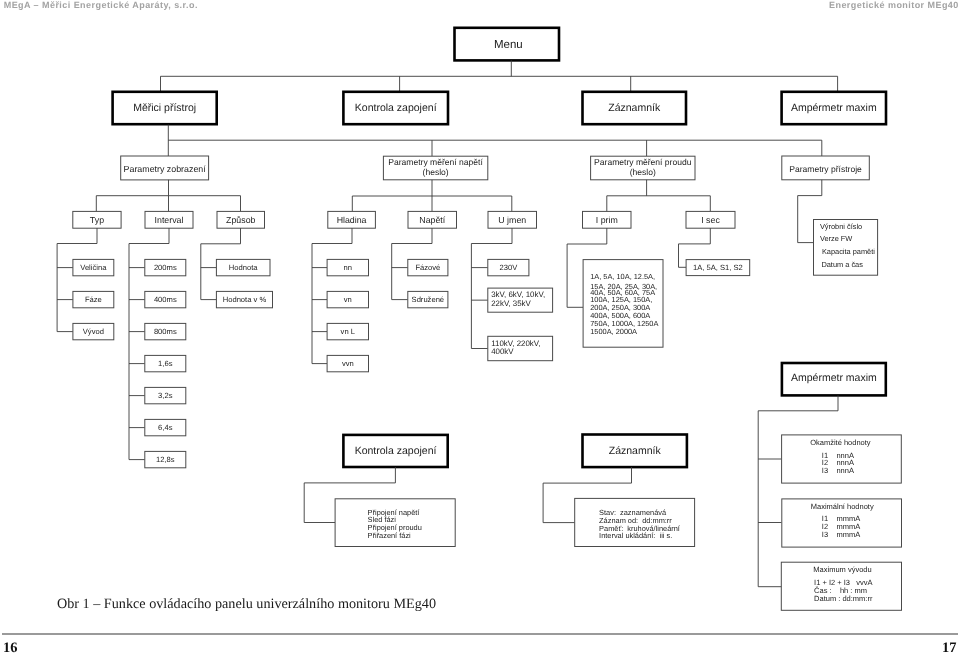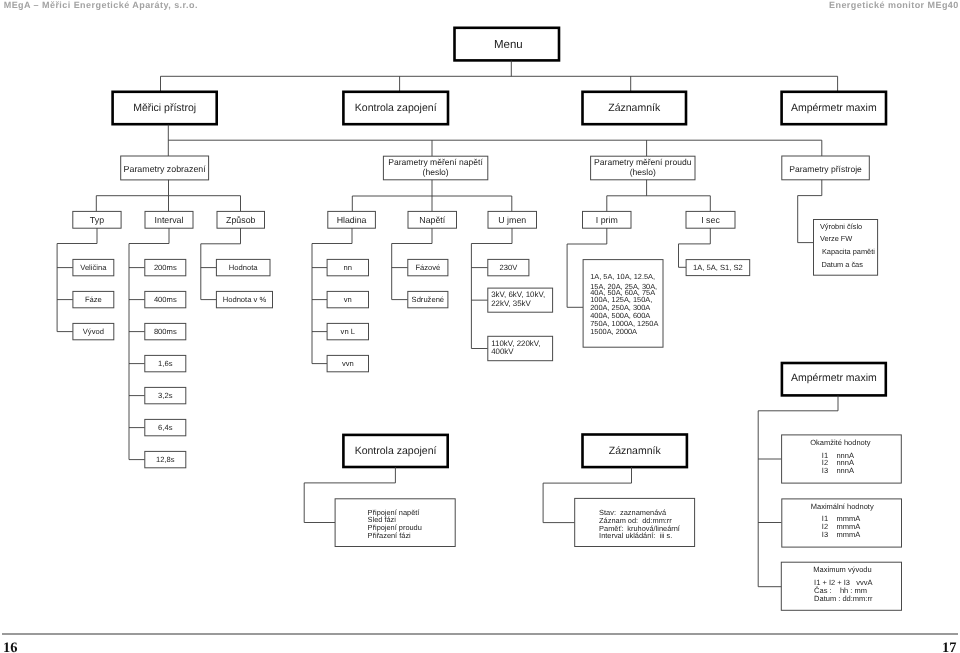--- a/index.html
+++ b/index.html
@@ -379,16 +379,17 @@
       </g>
       <g>
         <text x="814.1" y="592.8" font-size="7.5" text-anchor="start" xml:space="preserve">Čas :    hh : mm</text>
       </g>
       <g>
         <text x="814.1" y="600.6" font-size="7.5" text-anchor="start" xml:space="preserve">Datum : dd:mm:rr</text>
       </g>
     </svg>
   <div class="hdr hdr-l">MEgA – Měřici Energetické Aparáty, s.r.o.</div>
   <div class="hdr hdr-r">Energetické monitor MEg40</div>
+  <div class="caption">Obr 1 – Funkce ovládacího panelu univerzálního monitoru MEg40</div>
   <div class="rule"></div>
   <div class="pg pg-l">16</div>
   <div class="pg pg-r">17</div>
 </div>
 
 </body></html>

